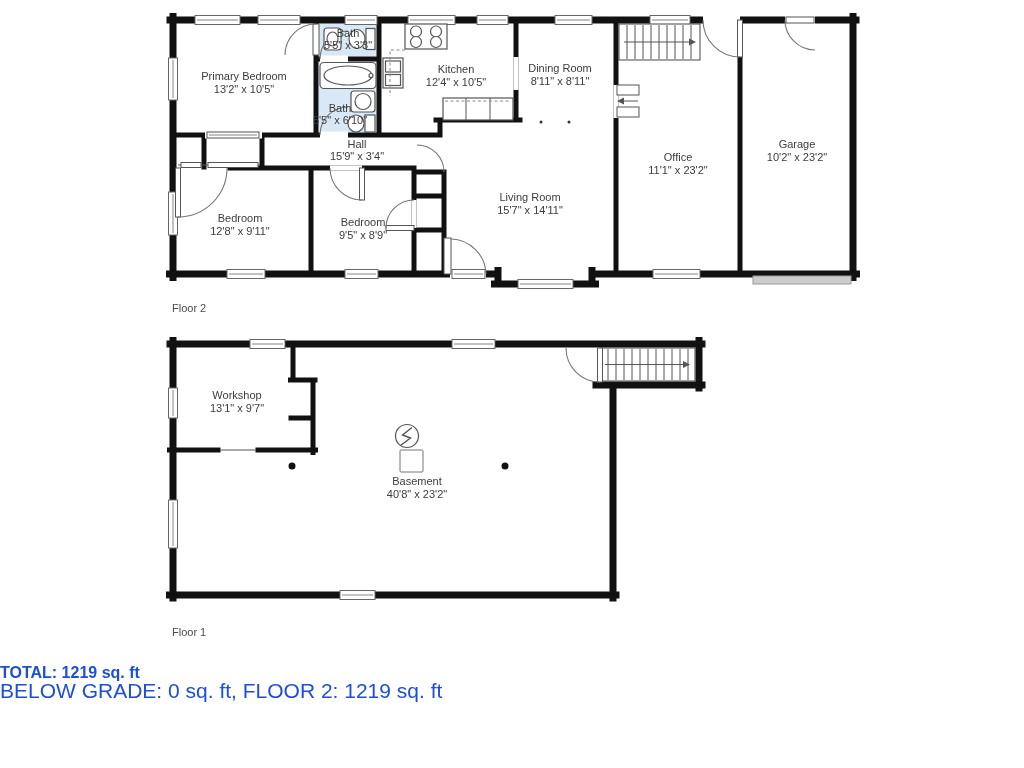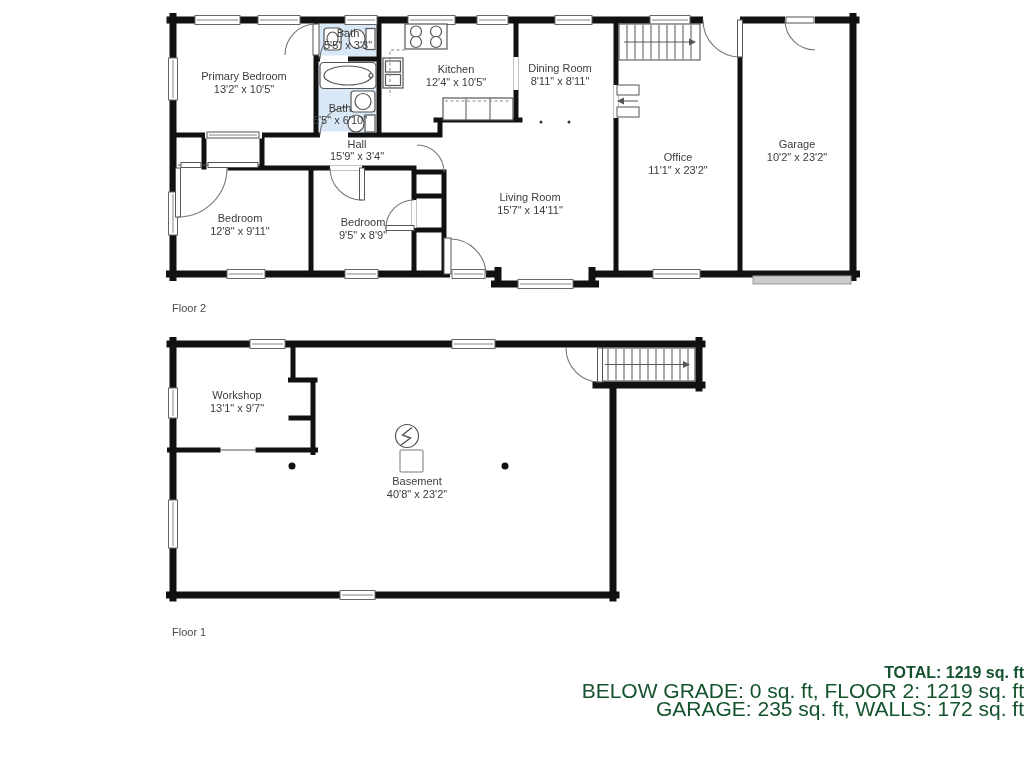--- a/index.html
+++ b/index.html
@@ -1,20 +1,20 @@
 <!DOCTYPE html>
 <html><head>
 <meta charset="utf-8">
 <style>
   html,body{margin:0;padding:0;background:#ffffff;}
   .canvas{position:relative;width:1024px;height:768px;background:#fff;font-family:"Liberation Sans",sans-serif;overflow:hidden;}
   .plan-svg{position:absolute;top:0;left:0;}
   .room-name,.room-dims{font-size:11px;fill:#3c3c3c;}
   .floor-label{font-size:11px;fill:#4a4a4a;}
-  .summary{position:absolute;top:663px;left:0;width:1024px;text-align:right;color:#14532d;}
+  .summary{position:absolute;top:663px;left:0;width:1024px;text-align:left;color:#1d4ed8;}
   .summary .total{font-size:16px;font-weight:bold;line-height:19px;}
   .summary .line{font-size:21px;line-height:17.5px;}
   .wall7{stroke:#111;stroke-width:7;fill:none;stroke-linecap:square;}
   .wall5{stroke:#111;stroke-width:5;fill:none;stroke-linecap:square;}
   .thin{stroke:#555;stroke-width:1;fill:none;}
   .fixture{stroke:#555;stroke-width:1.2;fill:#fff;}
   .arc{stroke:#777;stroke-width:1.1;fill:none;}
   .leaf{fill:#fff;stroke:#555;stroke-width:1;}
   .win{fill:#fff;stroke:#666;stroke-width:1;}
   .winline{stroke:#666;stroke-width:0.8;}
@@ -282,15 +282,14 @@
       <text class="room-name" x="417" y="485">Basement</text>
       <text class="room-dims" x="417" y="498">40'8" x 23'2"</text>
     </g>
     <text class="floor-label" x="172" y="636">Floor 1</text>
   </g>
 </svg>
 
 <div class="summary">
   <div class="total">TOTAL: 1219 sq. ft</div>
   <div class="line">BELOW GRADE: 0 sq. ft, FLOOR 2: 1219 sq. ft</div>
-  <div class="line">GARAGE: 235 sq. ft, WALLS: 172 sq. ft</div>
 </div>
 </div>
 
 </body></html>

